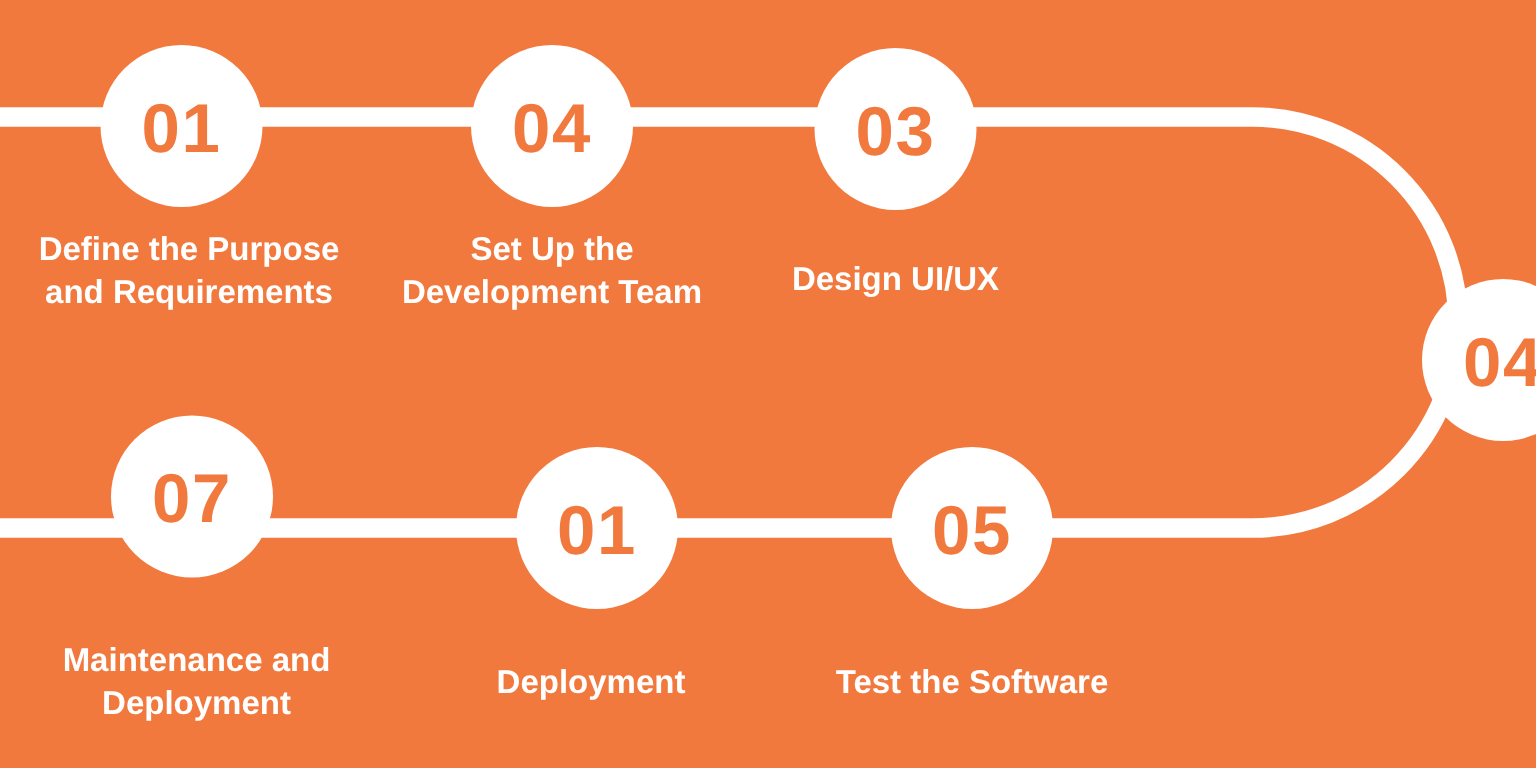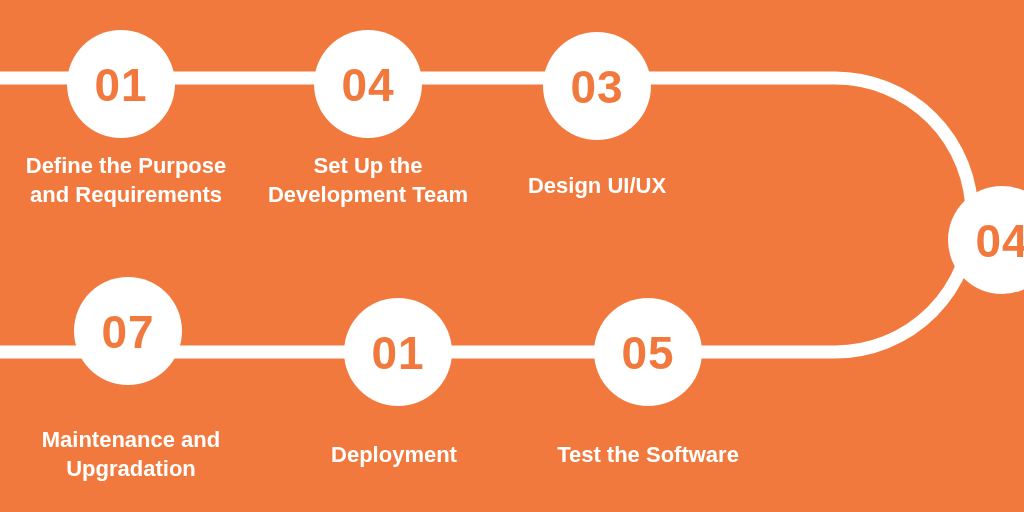--- a/index.html
+++ b/index.html
@@ -110,15 +110,15 @@
   </div>
 
   <div class="label l1">Define the Purpose
 and Requirements</div>
   <div class="label l2">Set Up the
 Development Team</div>
   <div class="label l3">Design UI/UX</div>
   <div class="label l5">Test the Software</div>
   <div class="label l6">Deployment</div>
   <div class="label l7">Maintenance and
-Upgradation</div>
+Deployment</div>
 
 </div>
 
 </body></html>

